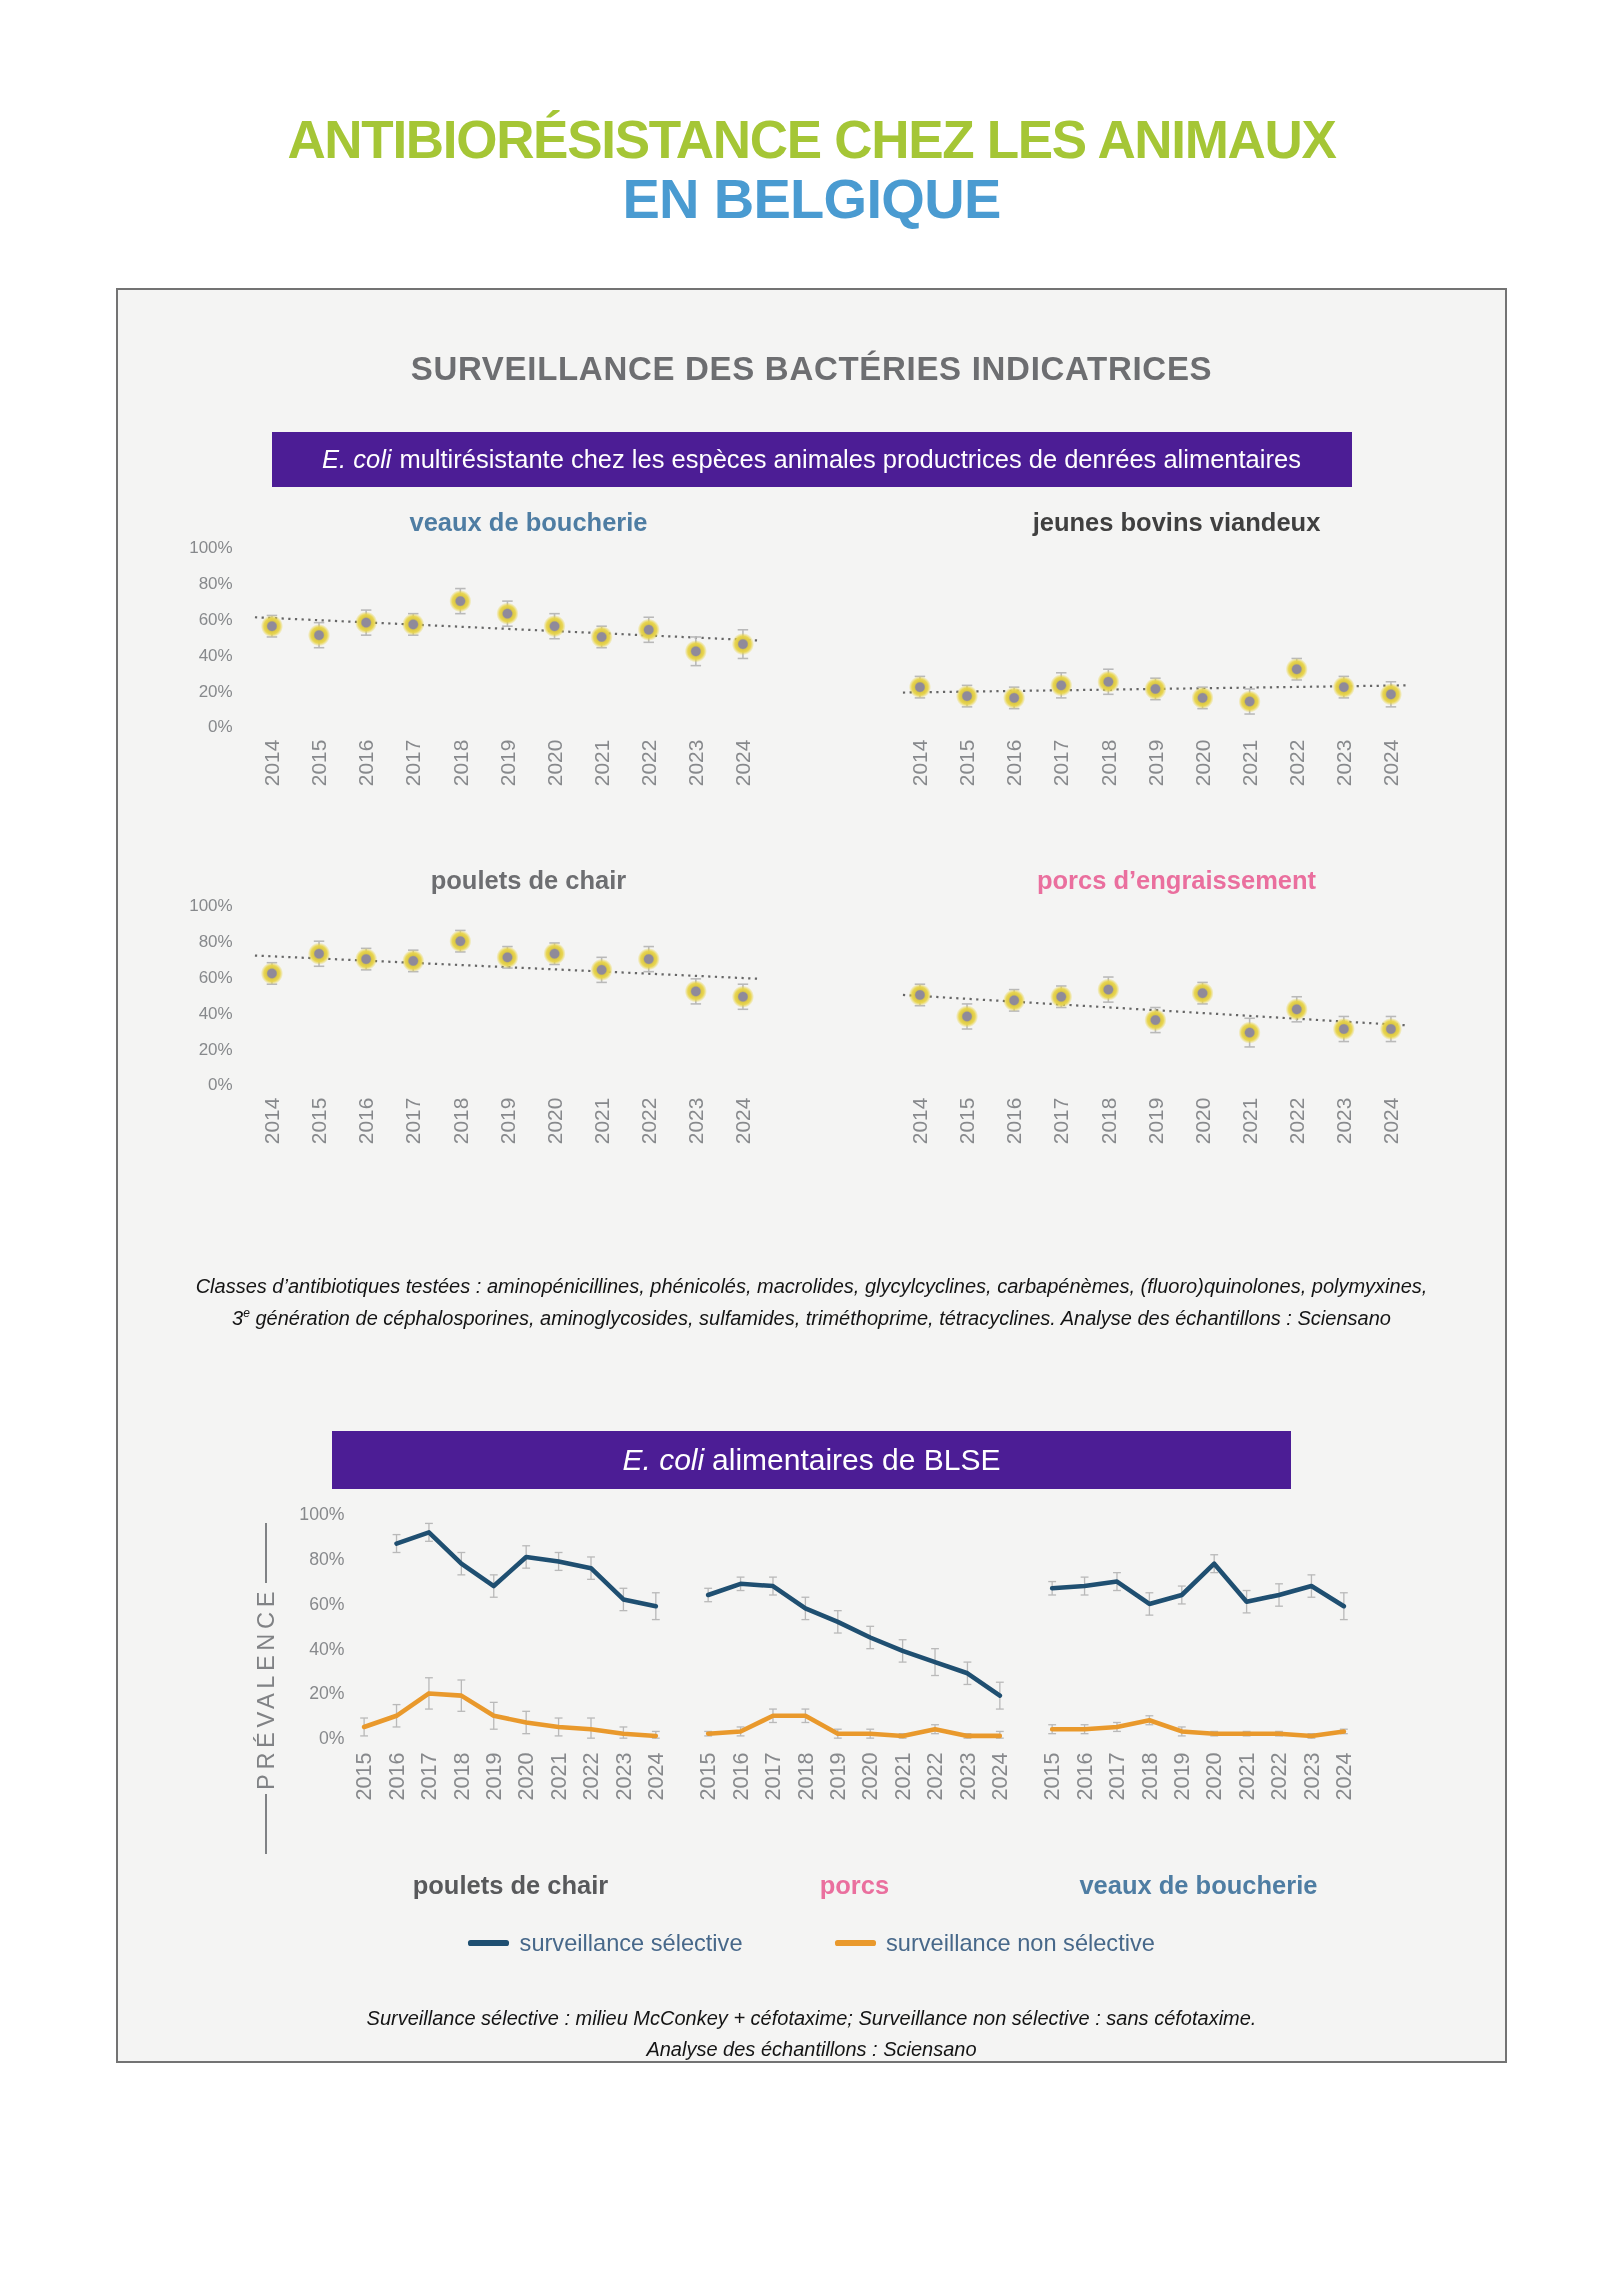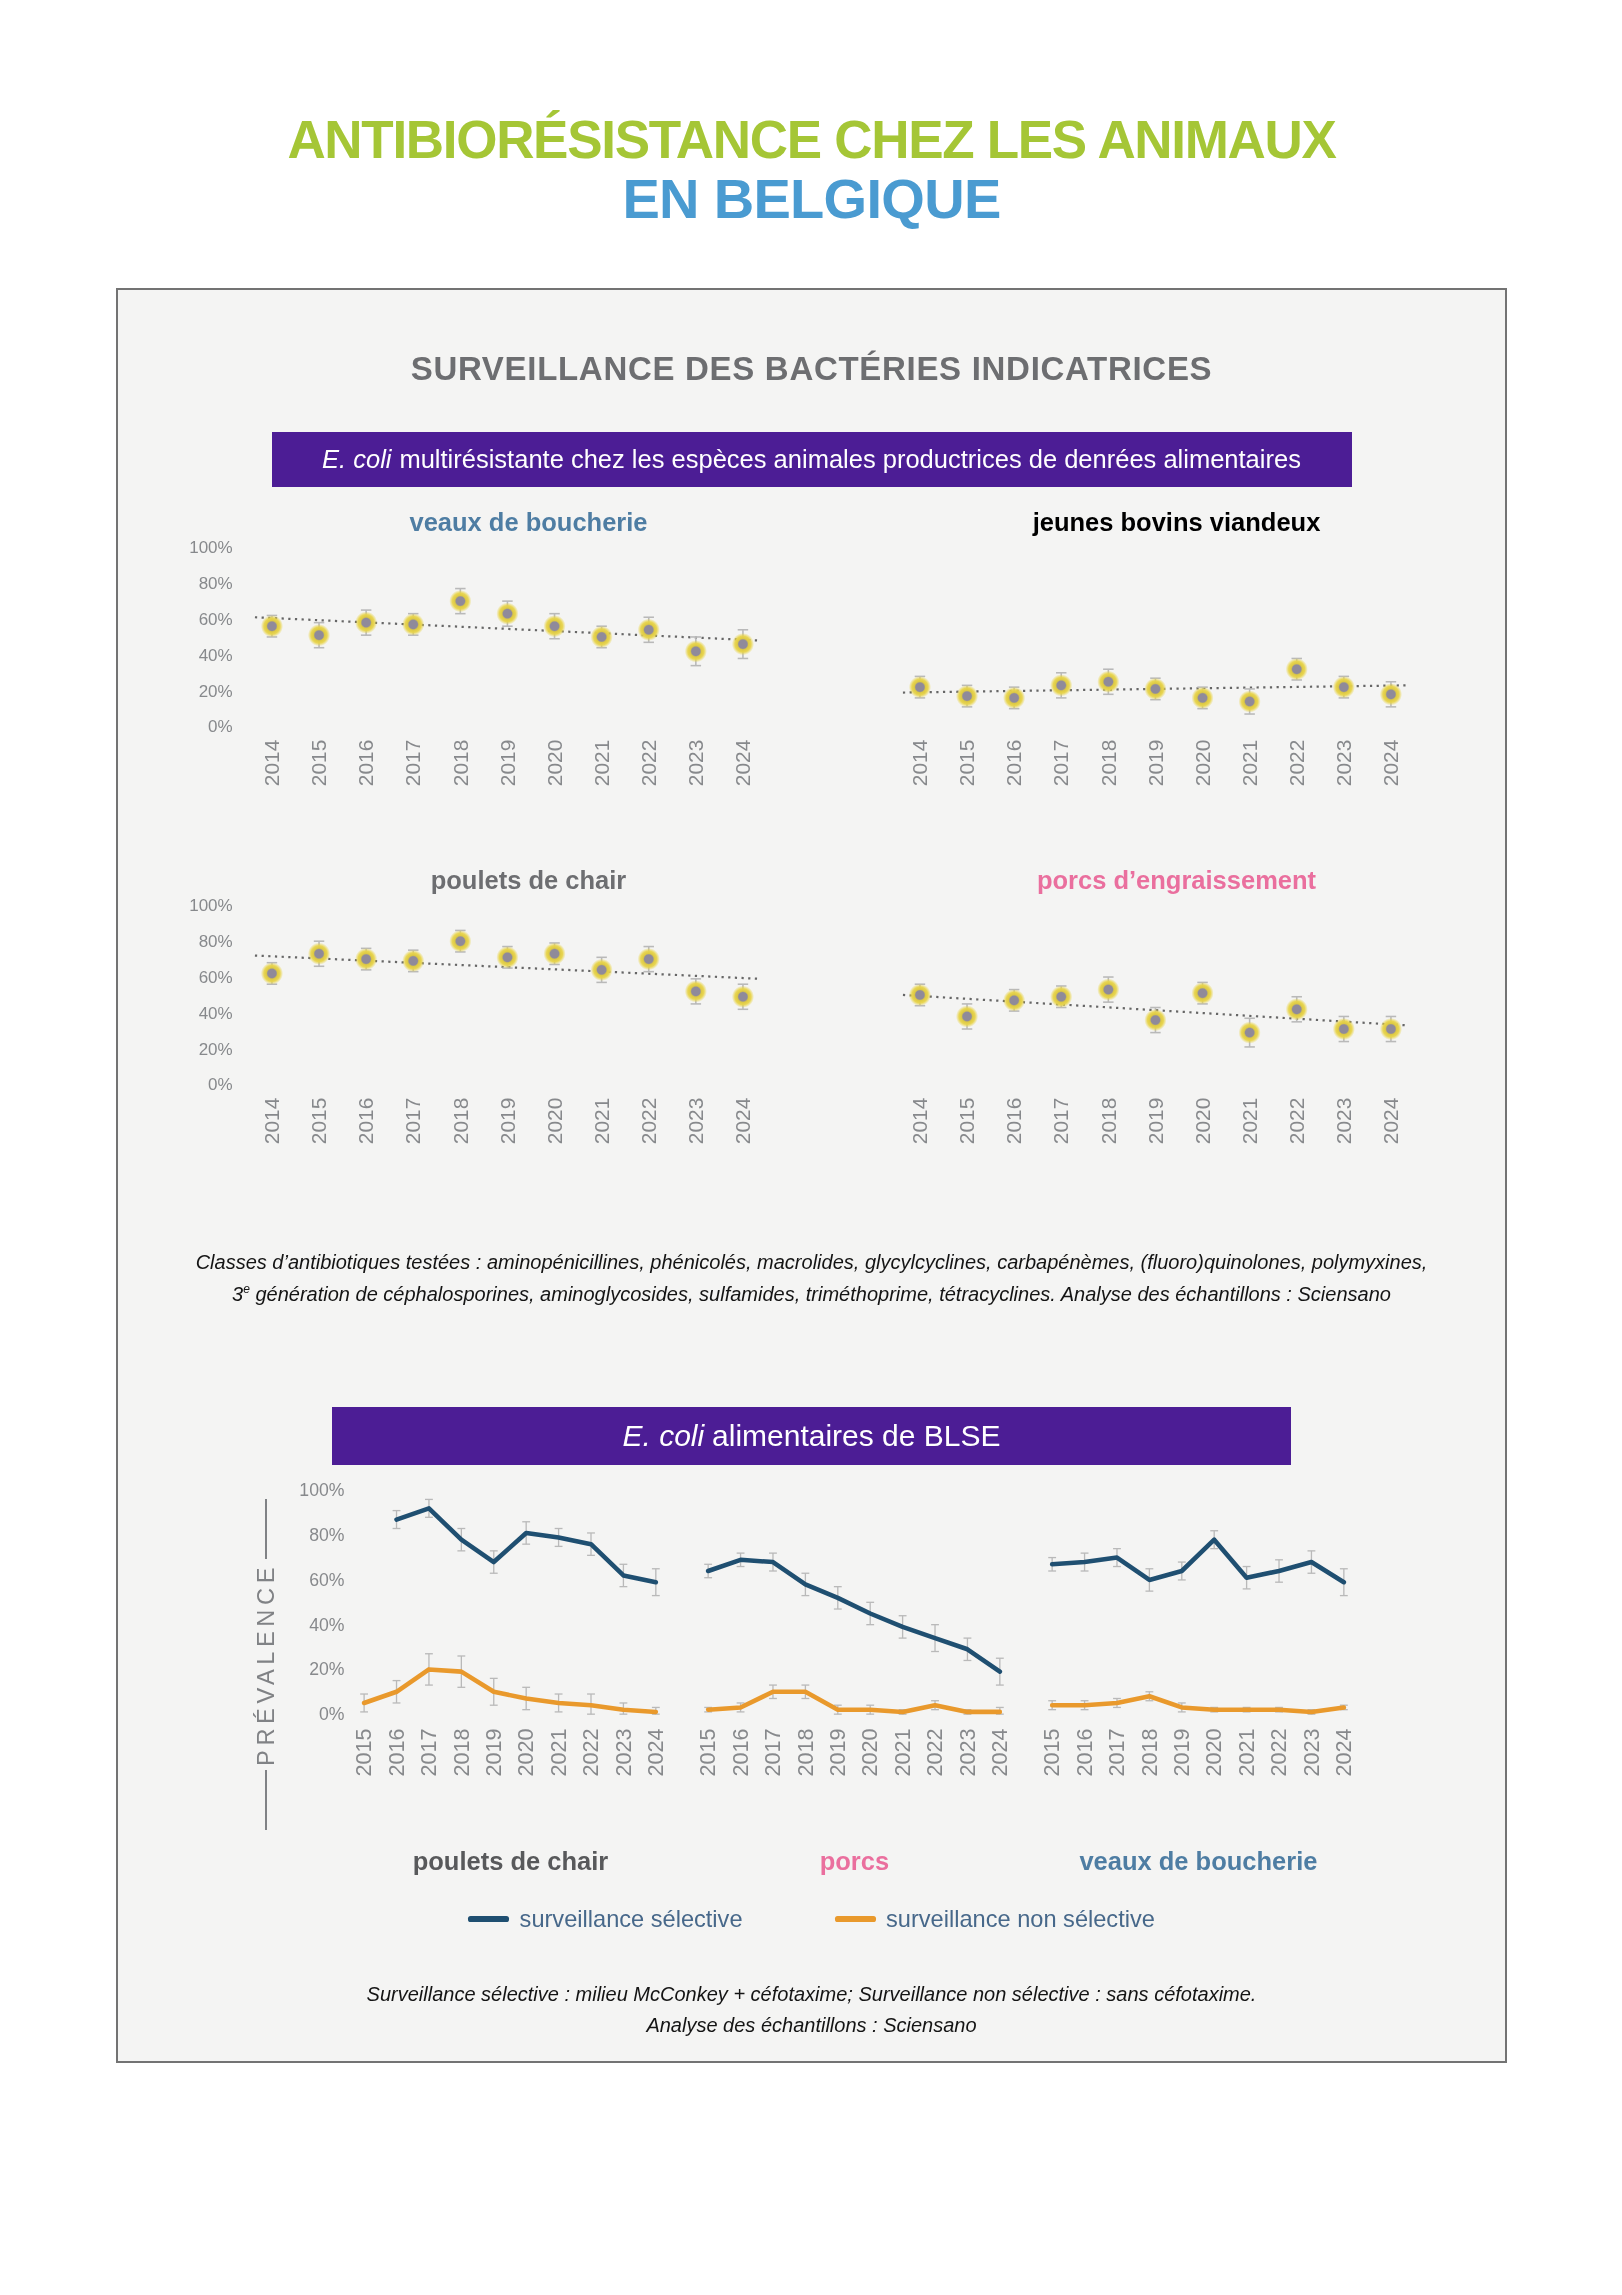--- a/index.html
+++ b/index.html
@@ -10,21 +10,21 @@
   .box{box-sizing:border-box;width:1391px;height:1775px;margin:60px auto 0;background:#f4f4f3;border:2px solid #737373;overflow:hidden;}
   .section-header{margin-top:60px;text-align:center;font-size:33px;font-weight:bold;color:#6d6e71;letter-spacing:0.7px;}
   .banner{background:#4c1d95;color:#ffffff;text-align:center;margin-left:auto;margin-right:auto;display:flex;align-items:center;justify-content:center;}
   .banner em{font-style:italic;margin-right:7.9px;}
   .banner1{width:1080px;height:55px;font-size:25.5px;margin-top:44px;}
   .banner2{width:959px;height:58px;font-size:30px;margin-top:97px;}
   .mdr-grid{display:grid;grid-template-columns:648px 648px;width:1296px;margin:19.6px auto 0;row-gap:27.5px;}
   .mdr-panel{width:648px;}
   .mdr-title{font-size:25.5px;font-weight:bold;text-align:center;padding-left:82px;height:31px;line-height:31px;}
   .note{text-align:center;font-style:italic;color:#141414;font-size:20px;line-height:1.58;}
-  .classes-note{margin-top:51px;}
+  .classes-note{margin-top:75px;}
   .footer-note{margin-top:46px;}
   .note sup{font-size:0.6em;}
   .blse-wrap{display:flex;justify-content:center;align-items:flex-start;margin-top:14.4px;}
   .prev-axis{display:flex;flex-direction:column;align-items:center;margin-top:19.6px;margin-right:3.9px;}
   .prev-axis .vline{width:2px;height:60px;background:#808285;}
   .prev-axis .vtext{writing-mode:vertical-rl;transform:rotate(180deg);font-size:23.6px;letter-spacing:4.6px;color:#808285;margin:3.9px 0;}
   .blse-panel{display:flex;flex-direction:column;}
   .blse-caption{font-size:25.5px;font-weight:bold;text-align:center;margin-top:3.9px;}
   .legend-row{display:flex;justify-content:center;gap:92px;margin-top:30px;align-items:center;}
   .legend-item{display:flex;align-items:center;gap:10.5px;}
@@ -138,21 +138,21 @@
             <text x="0" y="0" text-anchor="end" font-size="32" fill="#87898c">2023</text>
           </g>
           <line x1="885" y1="183.88" x2="885" y2="140.04000000000002" stroke="#b9b9b9" stroke-width="2.4"></line>
           <line x1="877" y1="183.88" x2="893" y2="183.88" stroke="#b9b9b9" stroke-width="2.4"></line>
           <line x1="877" y1="140.04000000000002" x2="893" y2="140.04000000000002" stroke="#b9b9b9" stroke-width="2.4"></line>
           <circle cx="885" cy="161.96" r="17" fill="url(#mk0)"></circle>
           <g transform="translate(896,308) rotate(-90)">
             <text x="0" y="0" text-anchor="end" font-size="32" fill="#87898c">2024</text>
           </g>
         </svg></div>
-      <div class="mdr-panel"><div class="mdr-title" style="color: #000000;">jeunes bovins viandeux</div><svg viewBox="0 0 960 455" width="628" height="298">
+      <div class="mdr-panel"><div class="mdr-title" style="color: #404040;">jeunes bovins viandeux</div><svg viewBox="0 0 960 455" width="628" height="298">
           <defs>
             <radialGradient id="mk1">
               <stop offset="0%" stop-color="#8f8a9a" stop-opacity="1"></stop>
               <stop offset="38%" stop-color="#8f8a9a" stop-opacity="1"></stop>
               <stop offset="50%" stop-color="#ddc944" stop-opacity="1"></stop>
               <stop offset="72%" stop-color="#e8d44a" stop-opacity="0.95"></stop>
               <stop offset="100%" stop-color="#e8d44a" stop-opacity="0"></stop>
             </radialGradient>
           </defs>
           <line x1="139" y1="235.94" x2="911" y2="224.98" stroke="#666666" stroke-width="3.4" stroke-dasharray="3.4 6.8"></line>

